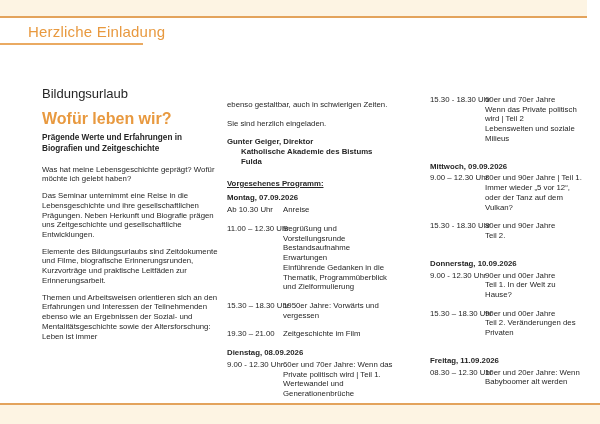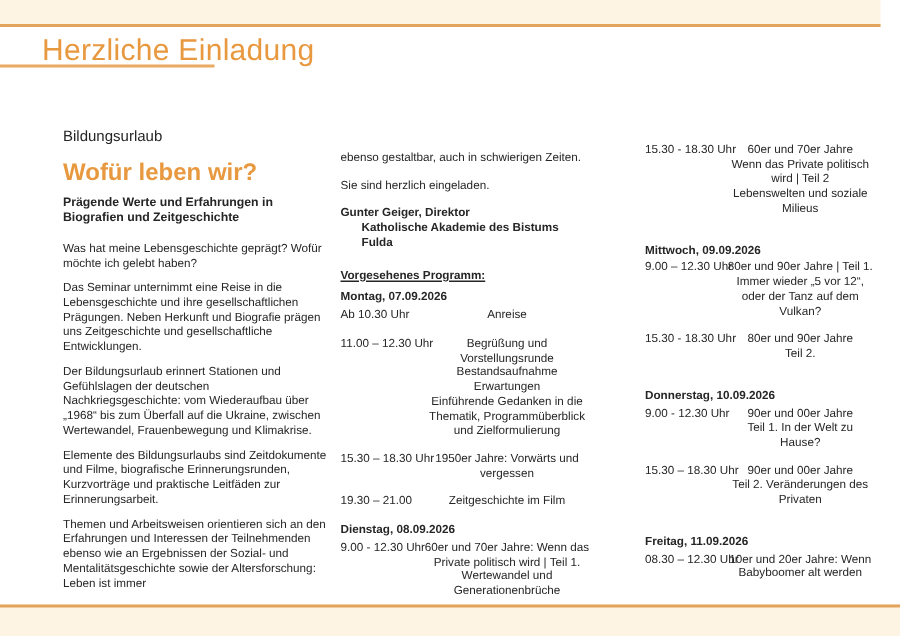--- a/index.html
+++ b/index.html
@@ -18,73 +18,72 @@
     background:#fdf4e3;border-bottom:2px solid #e3a35c;
   }
   .bottom-band{
     position:absolute;left:0;top:403px;width:600px;height:21px;
     background:#fdf4e3;border-top:2px solid #e3a35c;
   }
 
   
   .header-title{
     position:absolute;left:28px;top:23px;
-    font-size:20px;color:#e8993f;letter-spacing:.2px;
+    font-size:15px;color:#e8993f;letter-spacing:.2px;
   }
   .header-underline{
     position:absolute;left:0;top:43px;width:143px;height:2px;
     background:#eaaa62;
   }
 
   
   .col{position:absolute;font-size:7.8px;line-height:1.25;}
   .col1{left:42px;top:86px;width:176px;}
   .col2{left:227px;top:100px;width:166px;}
   .col3{left:430px;top:95px;width:152px;}
 
-  .kicker{font-size:10px;margin:0 0 7px 0;}
+  .kicker{font-size:13px;margin:0 0 7px 0;}
   .title{font-size:16px;font-weight:bold;color:#e8993f;margin:0 0 4px 0;}
   .subtitle{font-size:8.2px;font-weight:bold;line-height:1.3;margin:0 0 10px 0;}
   .para{margin:0 0 7px 0;}
 
   .body-line{margin:0 0 9px 0;}
   .bold{font-weight:bold;}
   .sig{margin:4px 0 0 0;}
   .sig2{margin:0 0 12px 14px;}
   .prog-head{text-decoration:underline;margin:0 0 5px 0;}
 
   .day{font-weight:bold;margin:0 0 2px 0;}
   .entry{
     display:grid;column-gap:0;
     margin:0 0 9px 0;
   }
   .col2 .entry{grid-template-columns:56px 1fr;}
   .col3 .entry{grid-template-columns:55px 1fr;}
   .entry .time{white-space:nowrap;}
-  .entry .desc{white-space:pre-line;text-align:center;}
+  .entry .desc{white-space:pre-line;}
   .gap-lg{margin-top:15px;}
   .day-gap{margin-top:18px;}
 </style>
 </head>
 <body>
 
 <div class="page">
 
   <div class="top-band"></div>
 
   <div class="header-title">Herzliche Einladung</div>
   <div class="header-underline"></div>
 
   <div class="col col1">
     <p class="kicker">Bildungsurlaub</p>
     <p class="title">Wofür leben wir?</p>
     <p class="subtitle">Prägende Werte und Erfahrungen in Biografien und Zeitgeschichte</p>
     <p class="para">Was hat meine Lebensgeschichte geprägt? Wofür möchte ich gelebt haben?</p>
     <p class="para">Das Seminar unternimmt eine Reise in die Lebensgeschichte und ihre gesellschaftlichen Prägungen. Neben Herkunft und Biografie prägen uns Zeitgeschichte und gesellschaftliche Entwicklungen.</p>
-    <p class="para">Der Bildungsurlaub erinnert Stationen und Gefühlslagen der deutschen Nachkriegsgeschichte: vom Wiederaufbau über „1968“ bis zum Überfall auf die Ukraine, zwischen Wertewandel, Frauenbewegung und Klimakrise.</p>
     <p class="para">Elemente des Bildungsurlaubs sind Zeitdokumente und Filme, biografische Erinnerungsrunden, Kurzvorträge und praktische Leitfäden zur Erinnerungsarbeit.</p>
     <p class="para">Themen und Arbeitsweisen orientieren sich an den Erfahrungen und Interessen der Teilnehmenden ebenso wie an Ergebnissen der Sozial- und Mentalitätsgeschichte sowie der Altersforschung: Leben ist immer</p>
   </div>
 
   <div class="col col2">
     <p class="body-line">ebenso gestaltbar, auch in schwierigen Zeiten.</p>
     <p class="body-line">Sie sind herzlich eingeladen.</p>
     <p class="bold sig">Gunter Geiger, Direktor</p>
     <p class="bold sig2">Katholische Akademie des Bistums Fulda</p>
     <p class="bold prog-head">Vorgesehenes Programm:</p>

